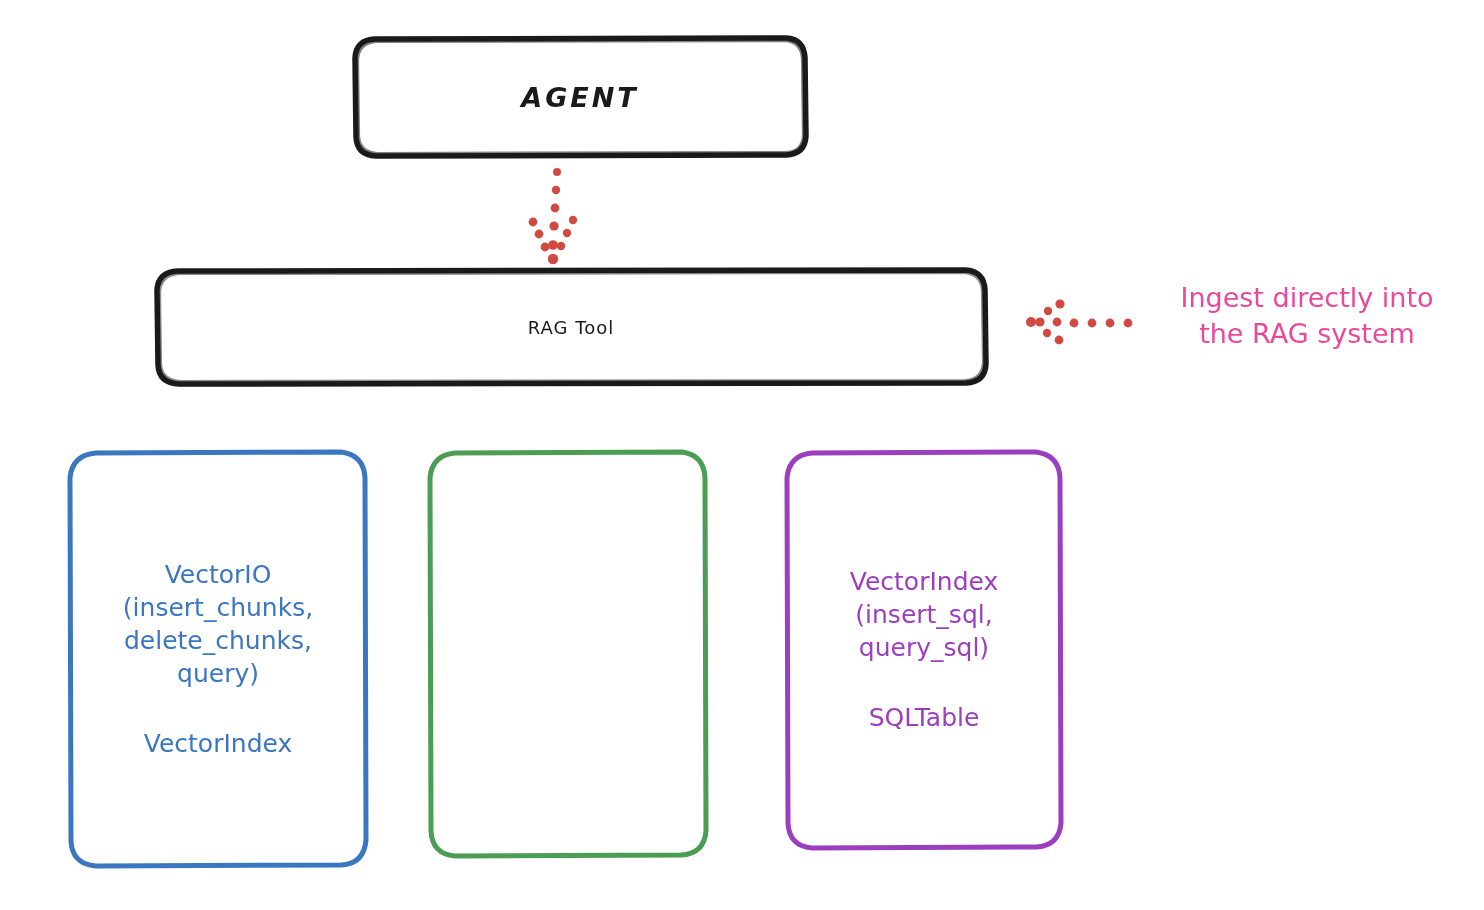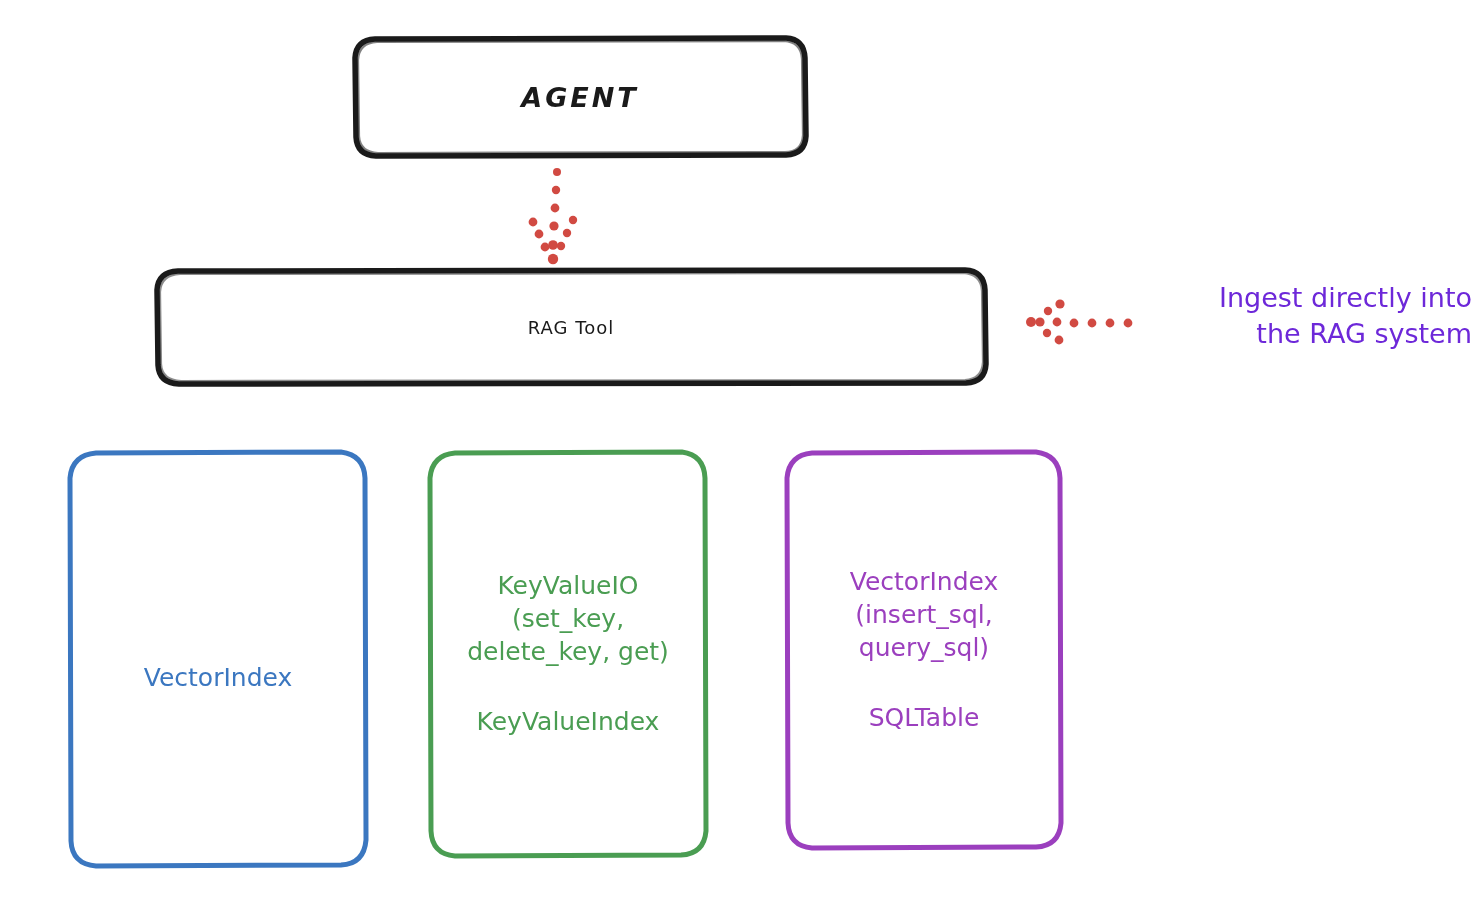--- a/index.html
+++ b/index.html
@@ -107,25 +107,25 @@
   #keyvalueio-node .store-sublabel { color: #4a9d52; }
   #relationalio-node .store-label,
   #relationalio-node .store-sublabel { color: #9b3fbe; }
 
   
   #ingest-annotation {
     position: absolute;
     left: 1142px;
     top: 280px;
     width: 330px;
-    text-align: right;
+    text-align: center;
     font-family: "DejaVu Sans", sans-serif;
     font-size: 27px;
     line-height: 1.32;
-    color: #6d28d9;
+    color: #ec4899;
     white-space: pre-line;
   }
 </style>
 </head>
 <body>
 
 <svg id="canvas" viewBox="0 0 1484 910" xmlns="http://www.w3.org/2000/svg">
 
   <g>
     <path d="M 375 39 L 786 38 Q 804 39 805 58 L 806 136 Q 805 154 786 155
@@ -190,28 +190,28 @@
 
 <div class="node" id="agent-node">
   <div class="node-label">AGENT</div>
 </div>
 
 <div class="node" id="rag-tool-node">
   <div class="node-label">RAG Tool</div>
 </div>
 
 <div class="node" id="vectorio-node">
+  <div class="store-label">VectorIO
+(insert_chunks,
+delete_chunks,
+query)</div>
   <div class="store-sublabel">VectorIndex</div>
 </div>
 
 <div class="node" id="keyvalueio-node">
-  <div class="store-label">KeyValueIO
-(set_key,
-delete_key, get)</div>
-  <div class="store-sublabel">KeyValueIndex</div>
 </div>
 
 <div class="node" id="relationalio-node">
   <div class="store-label">VectorIndex
 (insert_sql,
 query_sql)</div>
   <div class="store-sublabel">SQLTable</div>
 </div>
 
 <div id="ingest-annotation">Ingest directly into

